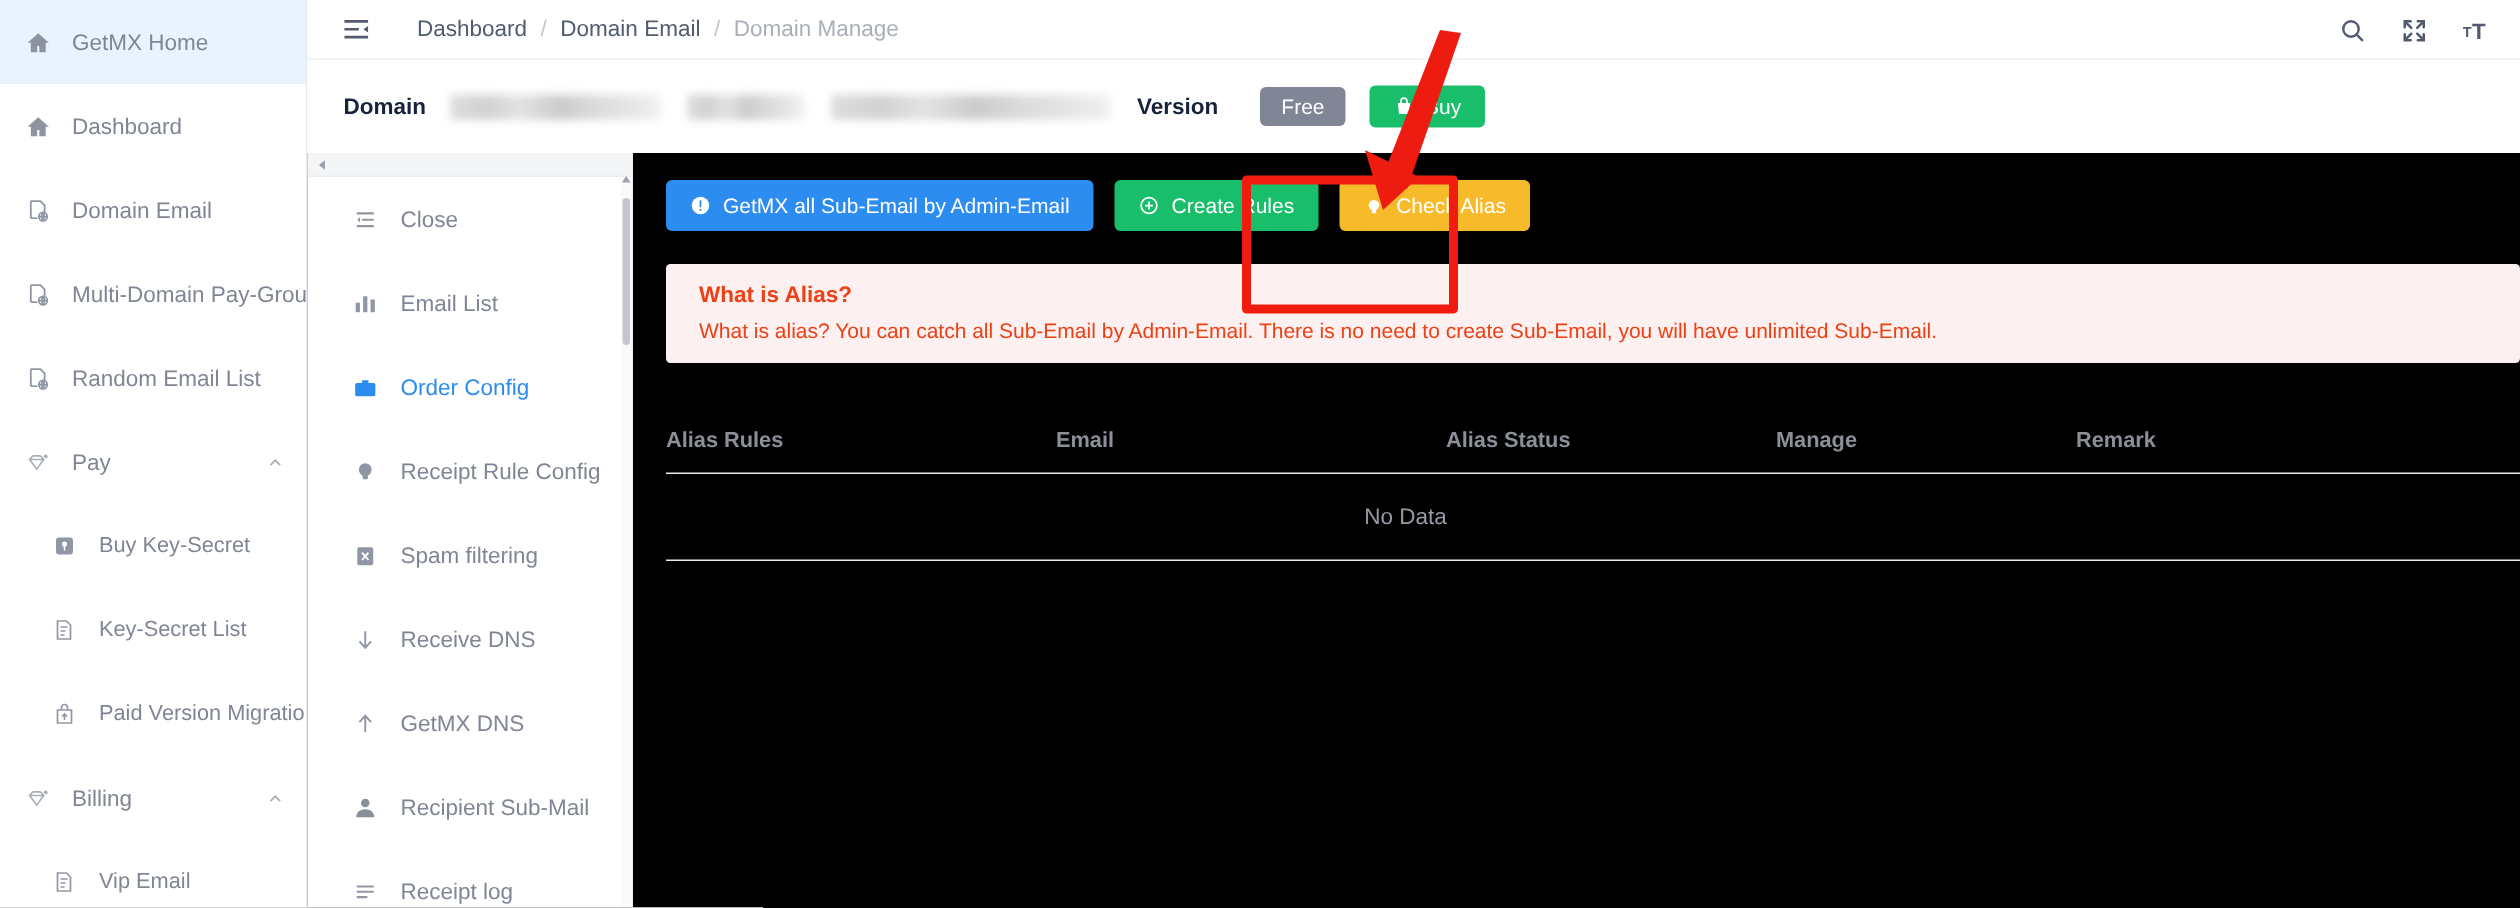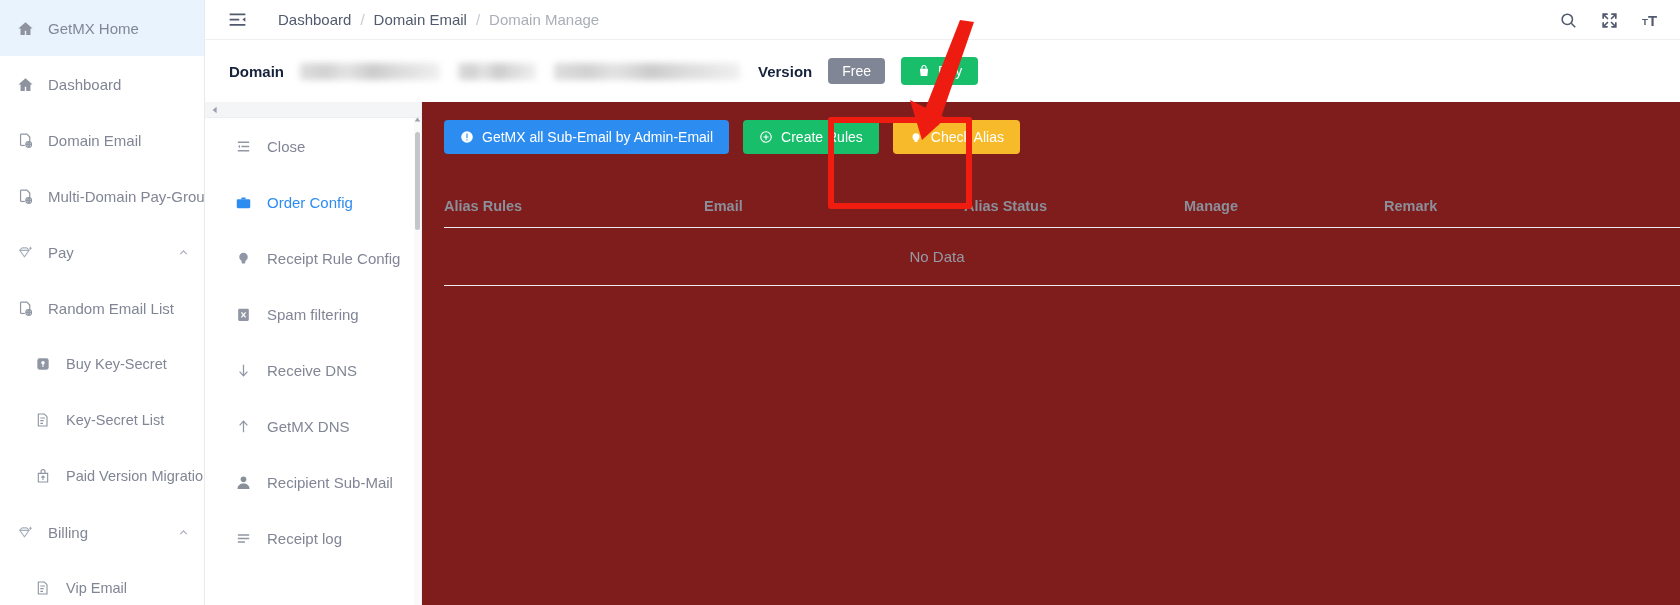--- a/index.html
+++ b/index.html
@@ -66,33 +66,33 @@
   }
   .domain-bar .dlabel { font-size: 15px; color: #17233d; font-weight: bold; margin-right: 16px; }
   .blur {
     height: 17px; border-radius: 2px; margin-right: 18px;
     background: linear-gradient(90deg,#dcdcdc 0%,#cfcfcf 18%,#e2e2e2 33%,#c9c9c9 52%,#dadada 70%,#efefef 100%);
     filter: blur(3px); opacity: .95;
   }
   .blur.b1 { width: 140px; }
   .blur.b2 { width: 78px; }
   .blur.b3 { width: 186px; }
-  .vlabel { font-size: 15px; color: #17233d; font-weight: bold; margin-right: 16px; }
+  .vlabel { font-size: 15px; color: #17233d; font-weight: bold; margin-right: 28px; }
   .badge-free {
     background: #808695; color: #fff; font-size: 14px;
     padding: 5px 14px; border-radius: 4px; margin-right: 16px;
     cursor: pointer;
   }
   .btn-buy {
     background: #19be6b; color: #fff; font-size: 14px;
     padding: 6px 16px; border-radius: 4px; border: none;
     display: inline-flex; align-items: center; gap: 7px; cursor: pointer;
   }
 
-  .body-area { display: flex; height: 503px; background: #7f1d1d; }
+  .body-area { display: flex; height: 503px; background: #000000; }
 
   
   .inner-menu {
     width: 217px; flex: 0 0 217px;
     border-right: 1px solid #eceef1;
     background: #fff;
     position: relative;
     overflow: hidden;
   }
   .collapse-strip {
@@ -212,47 +212,47 @@
           <path d="M5 3h9l4 4v7"></path>
             <path d="M5 3v16"></path>
             <path d="M5 19h6"></path>
           <circle cx="16.5" cy="17.5" r="4"></circle>
             <path d="M12.5 17.5h8M16.5 13.5c1.6 1.7 1.6 6.3 0 8M16.5 13.5c-1.6 1.7-1.6 6.3 0 8"></path>
         </svg>
       </span>
       <span class="s-lbl">Multi-Domain Pay-Group</span>
     </div>
 
-    <div class="side-item group">
-      <span class="s-ico">
-        <svg width="17" height="17" viewBox="0 0 24 24" fill="none" stroke="#a7adb9" stroke-width="1.5">
-          <path d="M4 9h13l-6.5 9z"></path>
-            <path d="M7 5.5 4 9M14 5.5 17 9M7 5.5h7"></path>
-            <path d="M19 4v4M17 6h4"></path>
-        </svg>
-      </span>
-      <span class="s-lbl">Pay</span>
-      <span class="chev">
-        <svg width="13" height="13" viewBox="0 0 24 24" fill="none" stroke="#a7adb9" stroke-width="2.2">
-            <path d="m6 15 6-6 6 6"></path>
-          </svg>
-      </span>
-    </div>
-
     <div class="side-item">
       <span class="s-ico">
         <svg width="17" height="17" viewBox="0 0 24 24" fill="none" stroke="#9096a3" stroke-width="1.7">
           <path d="M5 3h9l4 4v7"></path>
             <path d="M5 3v16"></path>
             <path d="M5 19h6"></path>
           <circle cx="16.5" cy="17.5" r="4"></circle>
             <path d="M12.5 17.5h8M16.5 13.5c1.6 1.7 1.6 6.3 0 8M16.5 13.5c-1.6 1.7-1.6 6.3 0 8"></path>
         </svg>
       </span>
       <span class="s-lbl">Random Email List</span>
+    </div>
+
+    <div class="side-item group">
+      <span class="s-ico">
+        <svg width="17" height="17" viewBox="0 0 24 24" fill="none" stroke="#a7adb9" stroke-width="1.5">
+          <path d="M4 9h13l-6.5 9z"></path>
+            <path d="M7 5.5 4 9M14 5.5 17 9M7 5.5h7"></path>
+            <path d="M19 4v4M17 6h4"></path>
+        </svg>
+      </span>
+      <span class="s-lbl">Pay</span>
+      <span class="chev">
+        <svg width="13" height="13" viewBox="0 0 24 24" fill="none" stroke="#a7adb9" stroke-width="2.2">
+            <path d="m6 15 6-6 6 6"></path>
+          </svg>
+      </span>
     </div>
 
     <div class="side-item sub">
       <span class="s-ico">
         <svg width="16" height="16" viewBox="0 0 24 24" fill="#9096a3">
             <rect x="3.5" y="3.5" width="17" height="17" rx="3.2"></rect>
             <circle cx="12" cy="10" r="2.6" fill="#fff"></circle>
             <path d="M11.2 12h1.6v4.4h-1.6z" fill="#fff"></path>
           </svg>
       </span>
@@ -377,20 +377,30 @@
         <div class="imenu-item">
           <span class="m-ico">
             <svg width="17" height="17" viewBox="0 0 24 24" fill="none" stroke="#9096a3" stroke-width="2">
                 <path d="M4 6h16M9 12h11M4 18h16"></path>
                 <path d="M7 9.5 4.5 12 7 14.5" fill="#9096a3" stroke="none"></path>
               </svg>
           </span>
           <span>Close</span>
         </div>
 
+        <div class="imenu-item">
+          <span class="m-ico">
+            <svg width="17" height="17" viewBox="0 0 24 24" fill="#9096a3">
+                <rect x="3" y="11" width="4" height="9"></rect>
+                <rect x="10" y="5" width="4" height="15"></rect>
+                <rect x="17" y="8" width="4" height="12"></rect>
+              </svg>
+          </span>
+          <span>Email List</span>
+        </div>
 
         <div class="imenu-item active">
           <span class="m-ico">
             <svg width="17" height="17" viewBox="0 0 24 24" fill="#2d8cf0">
                 <rect x="2.5" y="7.5" width="19" height="12.5" rx="1.6"></rect>
                 <path d="M9 5h6v2.5H9z"></path>
               </svg>
           </span>
           <span>Order Config</span>
         </div>
@@ -490,20 +500,24 @@
             <span>
               <svg width="14" height="14" viewBox="0 0 24 24" fill="#fff">
                   <circle cx="12" cy="10" r="6"></circle>
                   <rect x="9.5" y="15" width="5" height="4" rx="1"></rect>
                 </svg>
             </span>
             <span>Check Alias</span>
           </button>
         </div>
 
+        <div class="alert">
+          <div class="a-title">What is Alias?</div>
+          <div class="a-desc">What is alias? You can catch all Sub-Email by Admin-Email. There is no need to create Sub-Email, you will have unlimited Sub-Email.</div>
+        </div>
 
         <div class="table">
           <div class="thead">
             <div class="col-rules">Alias Rules</div>
             <div class="col-email">Email</div>
             <div class="col-status">Alias Status</div>
             <div class="col-manage">Manage</div>
             <div class="col-remark">Remark</div>
           </div>
           <div class="tbody-empty">No Data</div>

